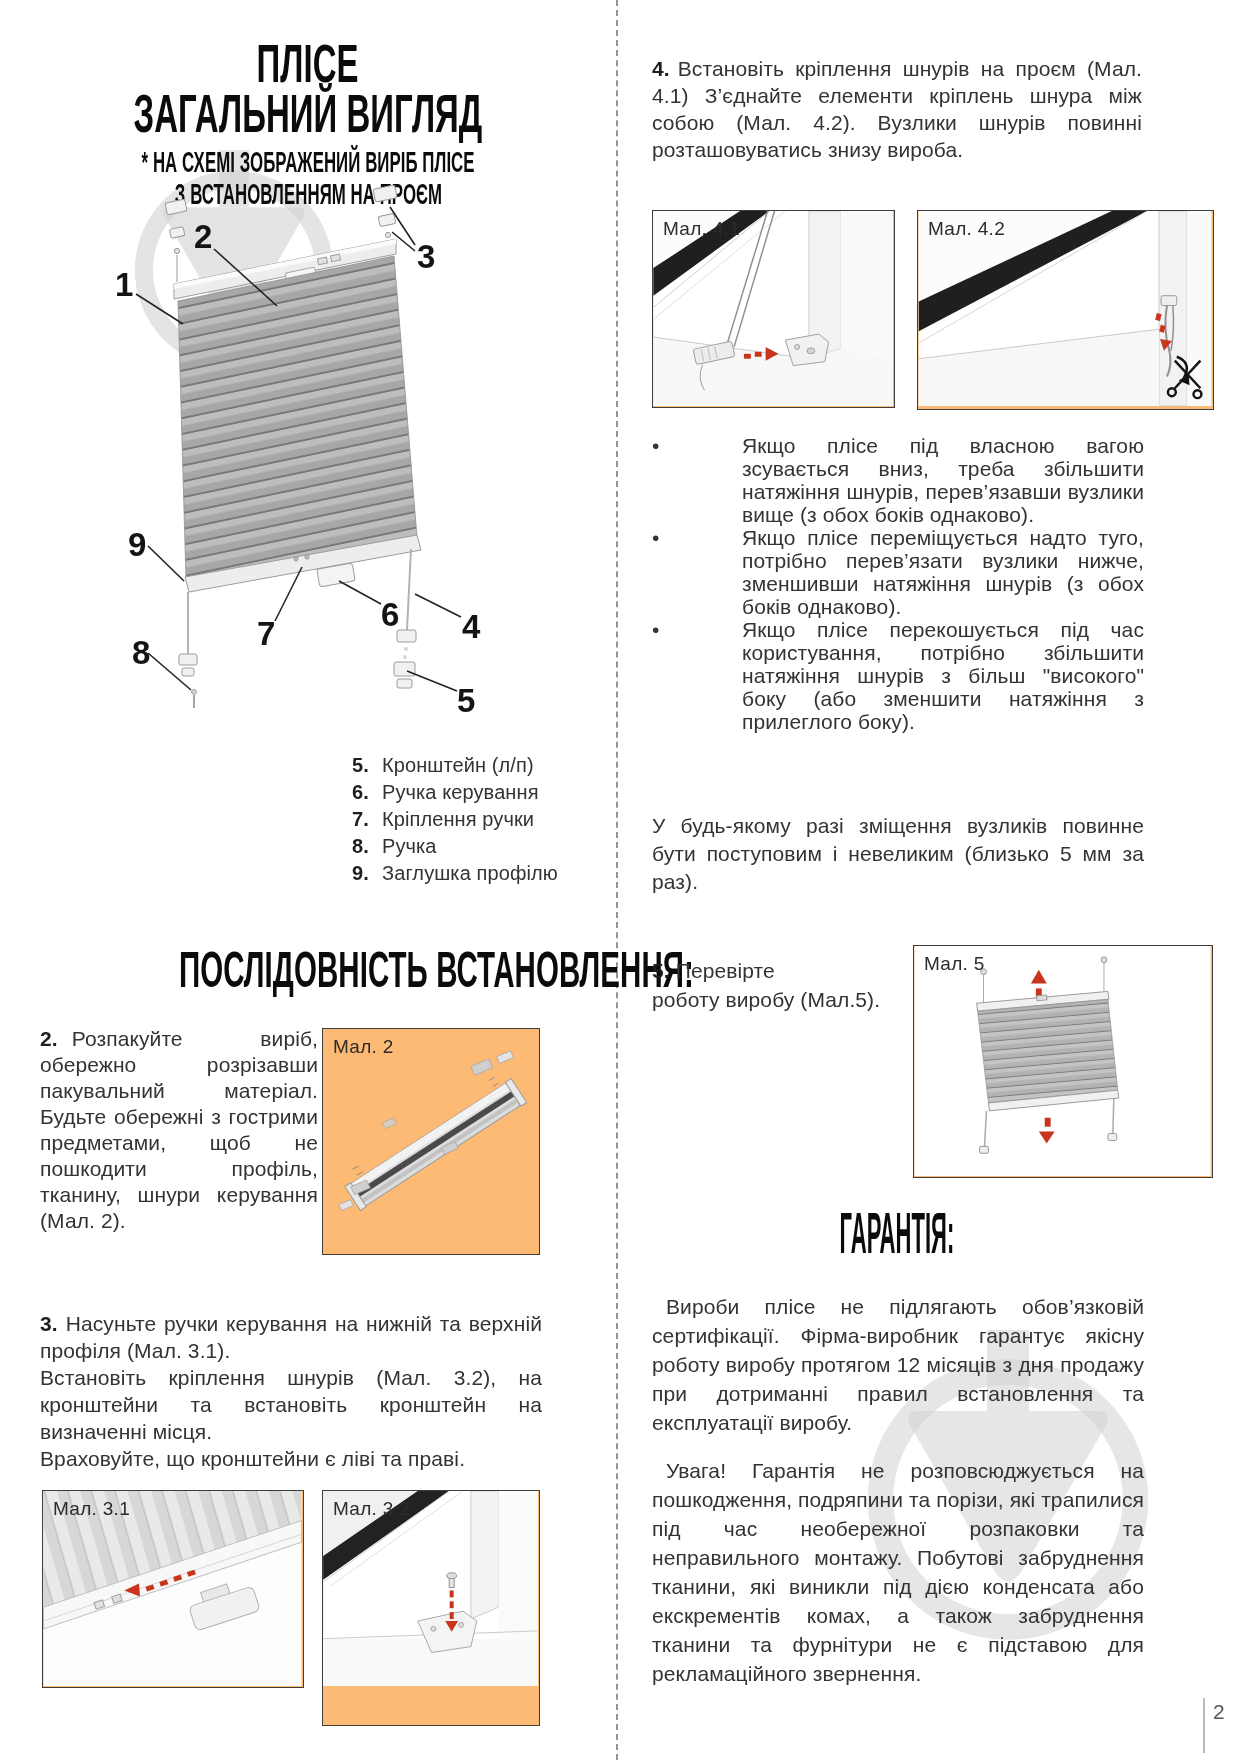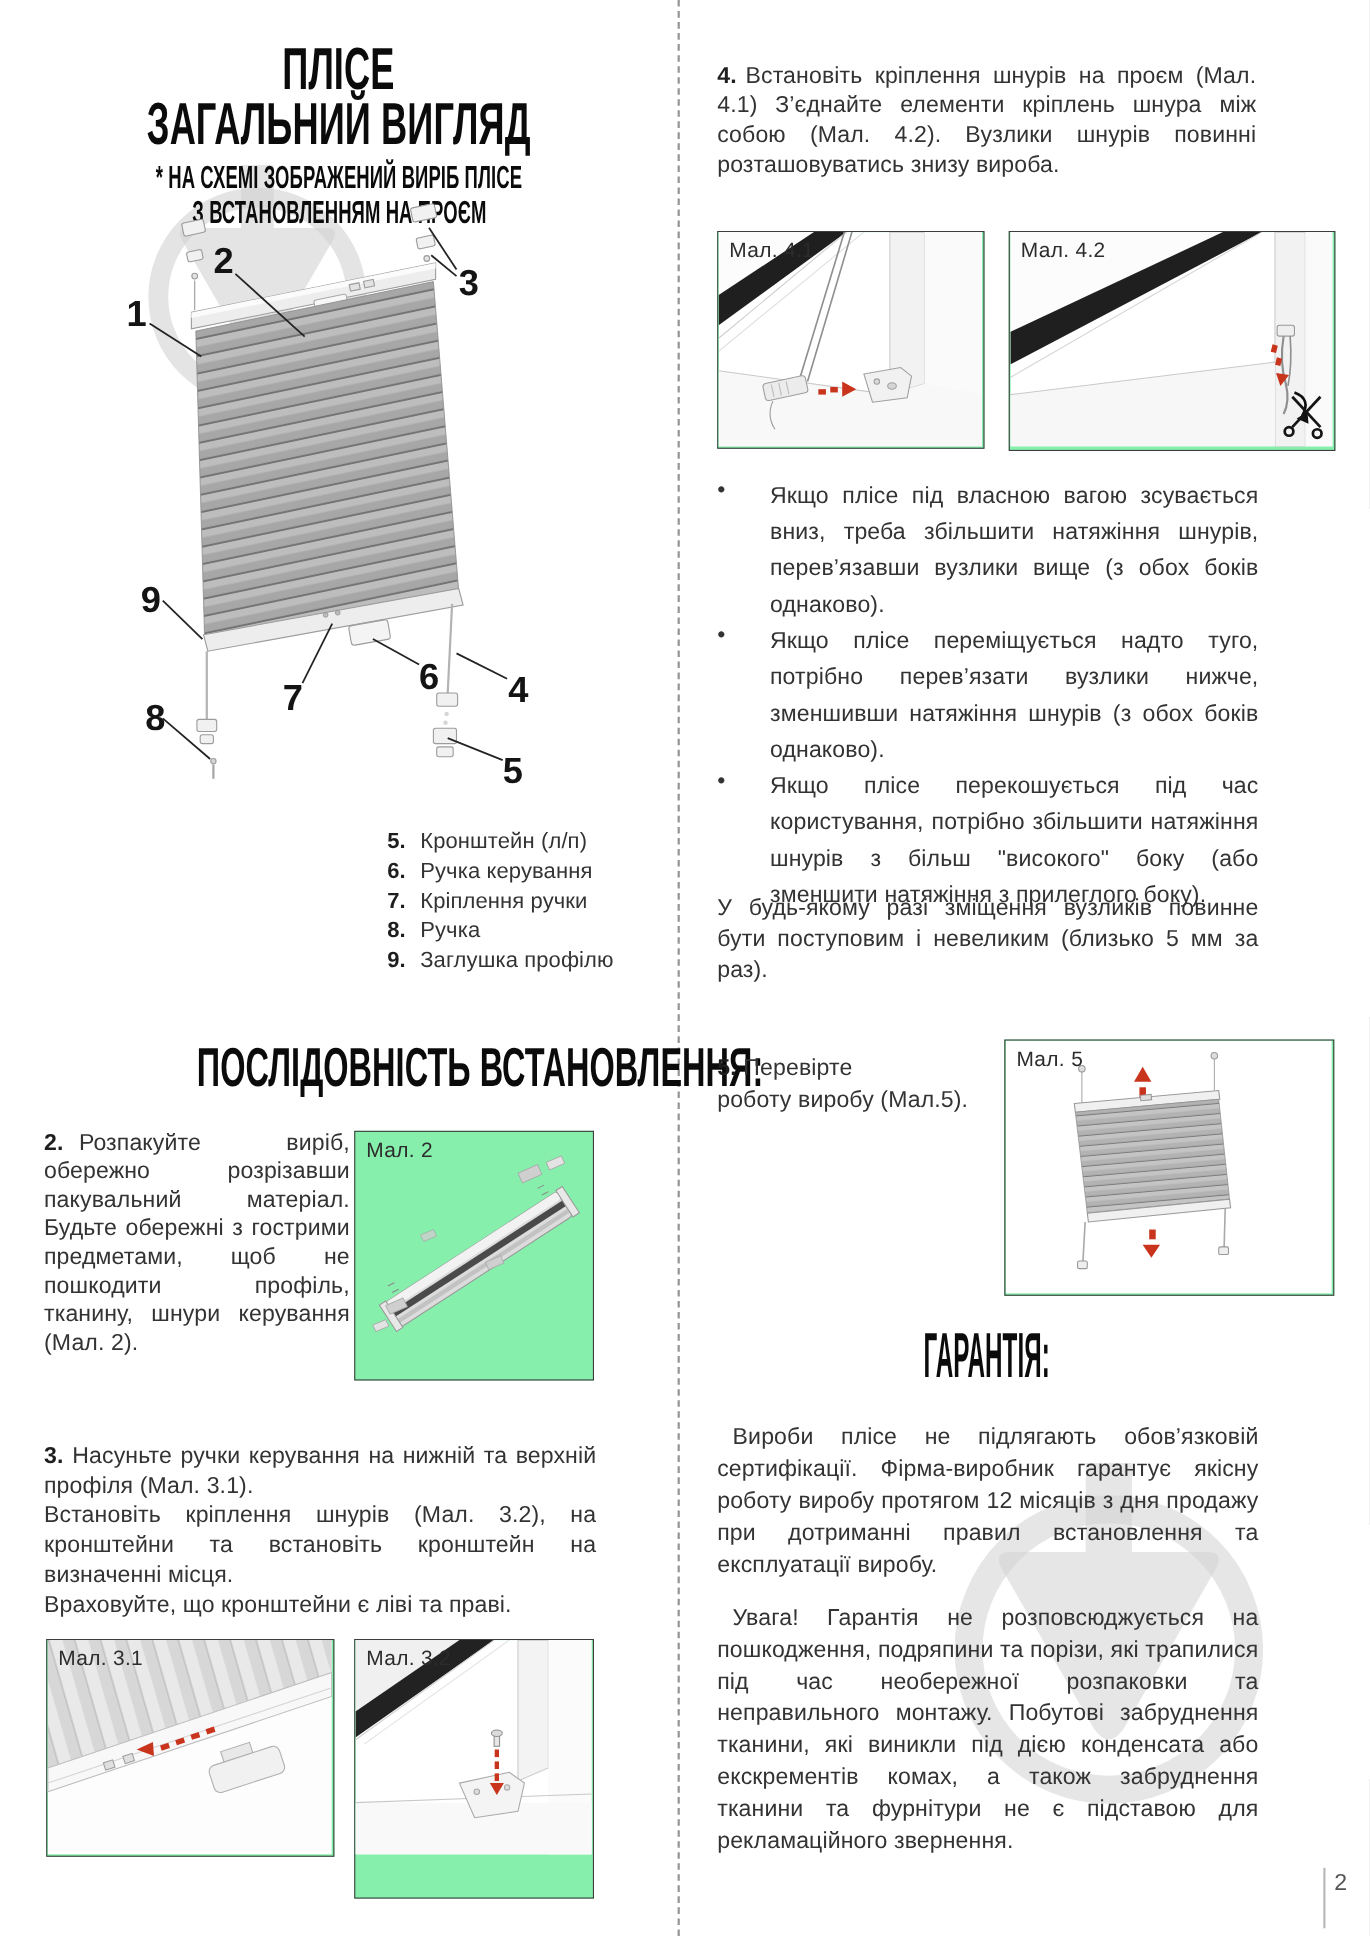--- a/index.html
+++ b/index.html
@@ -34,31 +34,31 @@
   #step3{left:40px;top:1310px;width:502px;line-height:27px;}
   #fig2{left:322px;top:1028px;width:218px;height:227px;}
   #fig31{left:42px;top:1490px;width:262px;height:198px;}
   #fig32{left:322px;top:1490px;width:218px;height:236px;}
   #step4{left:652px;top:55px;width:490px;line-height:27px;}
   #fig41{left:652px;top:210px;width:243px;height:198px;}
   #fig42{left:917px;top:210px;width:297px;height:200px;}
   #bullets{left:652px;top:434px;width:492px;}
   .bullet{display:flex;}
   .bdot{width:48px;font-size:21px;color:#333;}
-  .btxt{flex:1;line-height:33px;}
+  .btxt{flex:1;line-height:23px;margin-left:42px;}
   #note{left:652px;top:812px;width:492px;line-height:28px;}
   #step5{left:652px;top:956px;width:250px;line-height:29px;}
   #fig5{left:913px;top:945px;width:300px;height:233px;}
   #gar{left:652px;top:1204px;width:490px;text-align:center;}
   #gar .l{font-size:58px;line-height:58px;}
   #wp1{left:652px;top:1292px;width:492px;line-height:29px;text-indent:14px;}
   #wp2{left:652px;top:1456px;width:492px;line-height:29px;text-indent:14px;z-index:2;}
   #pageno-line{left:1203px;top:1698px;height:55px;width:0;border-left:2px solid #b9b9b9;}
   #pageno{left:1213px;top:1700px;font-size:21px;color:#555;}
-  .fig{background:#86efac;border:1.4px solid #3d3d3d;box-sizing:border-box;overflow:hidden;}
+  .fig{background:#fdba74;border:1.4px solid #3d3d3d;box-sizing:border-box;overflow:hidden;}
   .fig svg{position:absolute;left:0;top:0;}
   .figlab{position:absolute;top:7px;left:10px;font-size:19px;color:#2c2c2c;letter-spacing:.3px;z-index:3;}
 </style>
 </head>
 <body>
 
 <div class="page">
 
   <svg id="wm1" class="abs" viewBox="0 0 200 216">
     <g fill="#d2d2d2" opacity="0.6">

